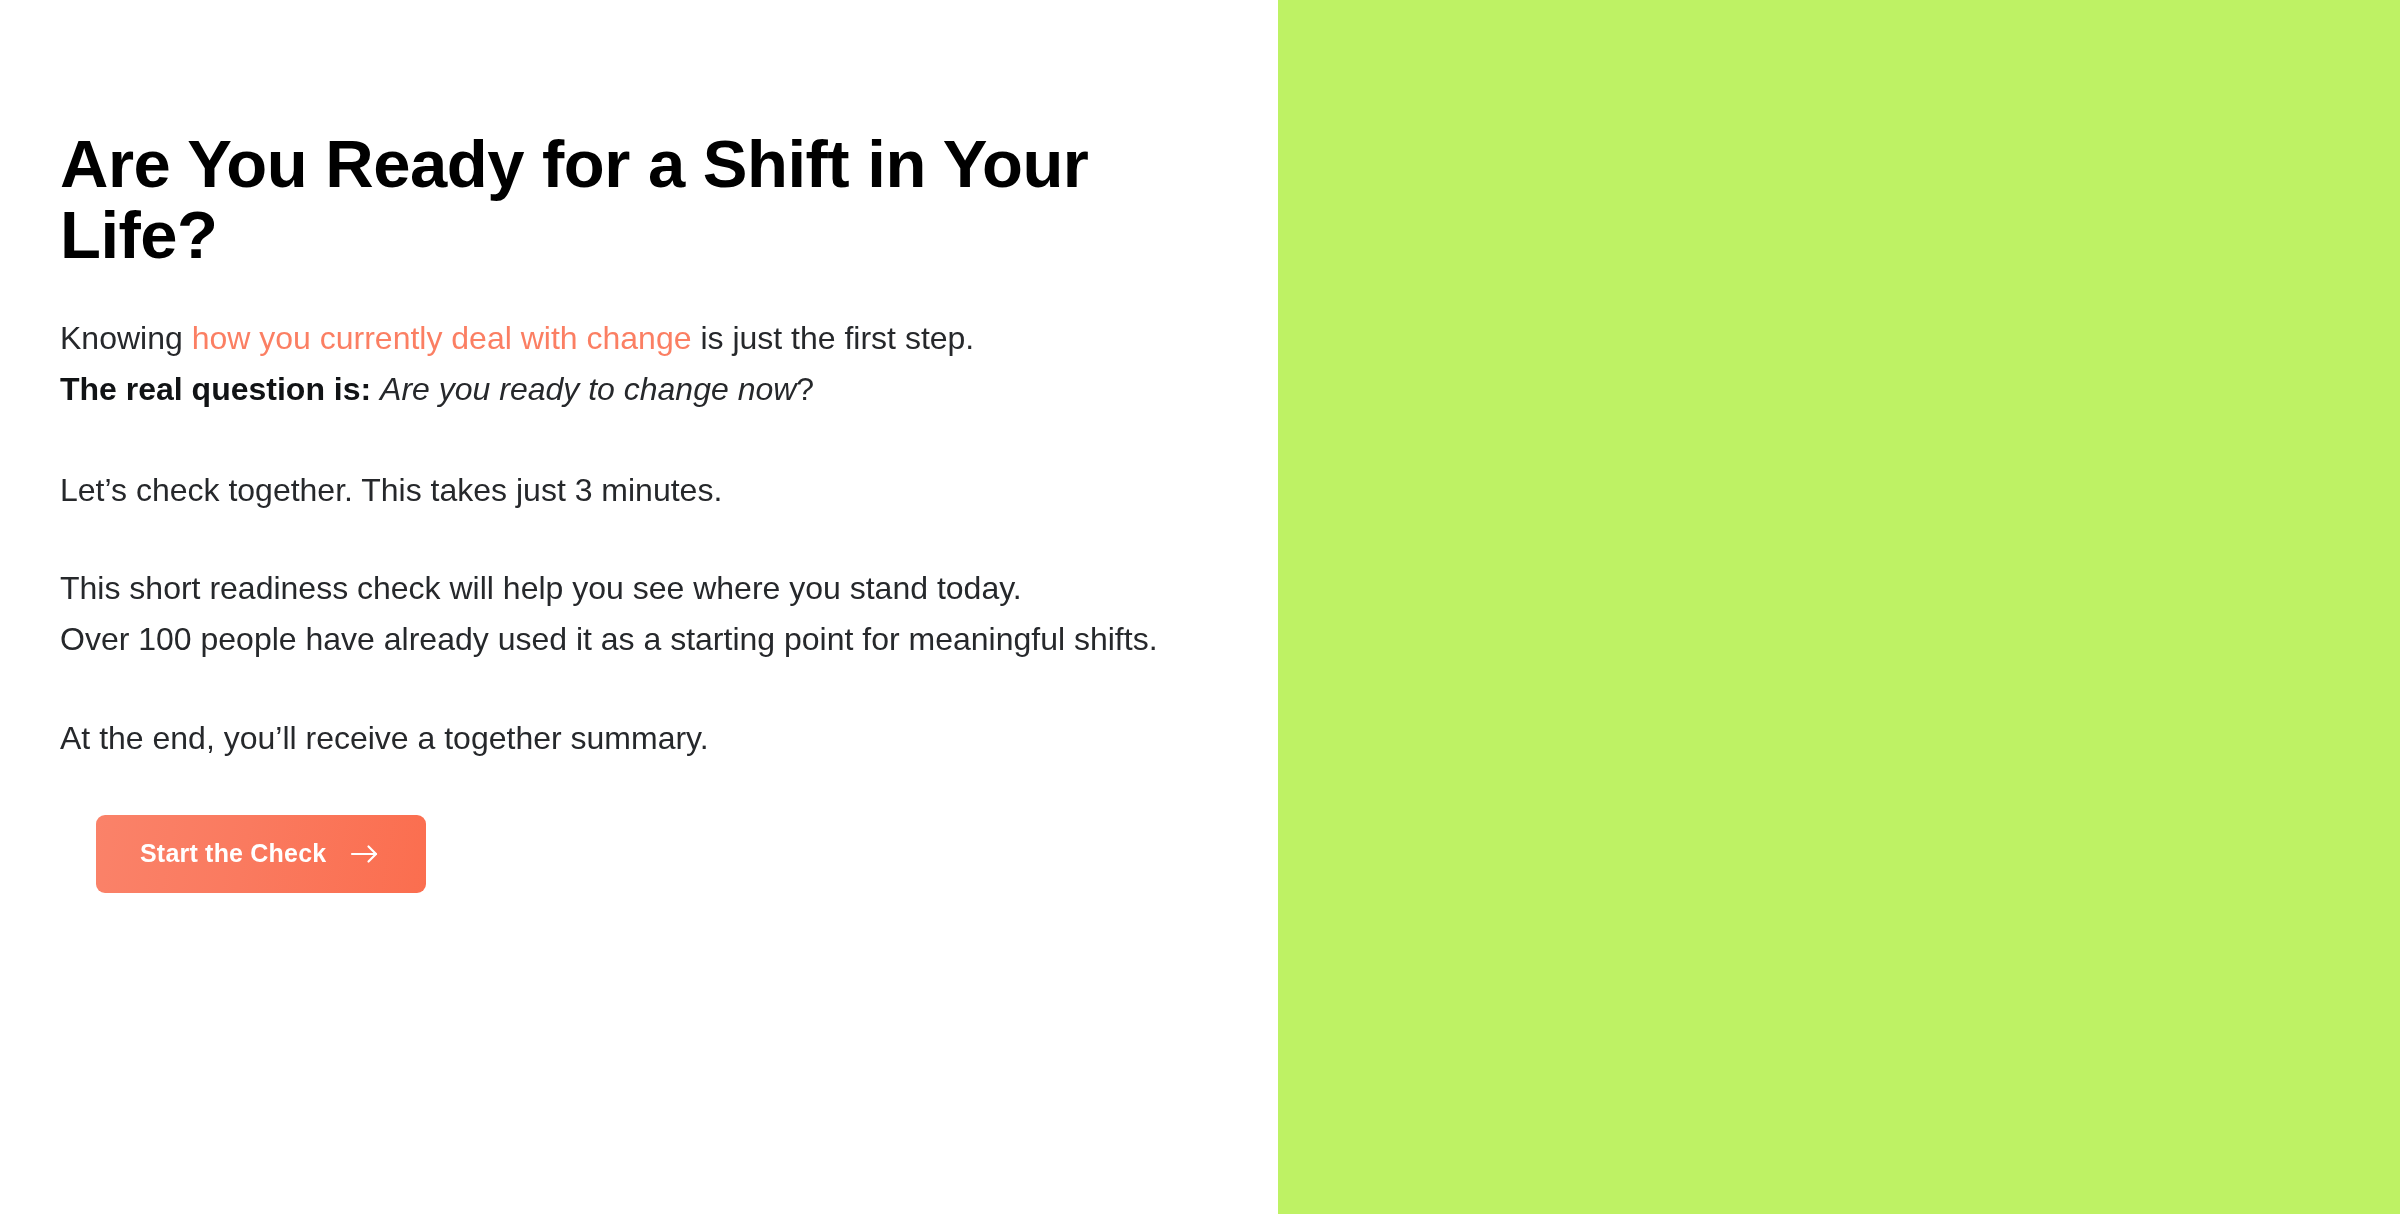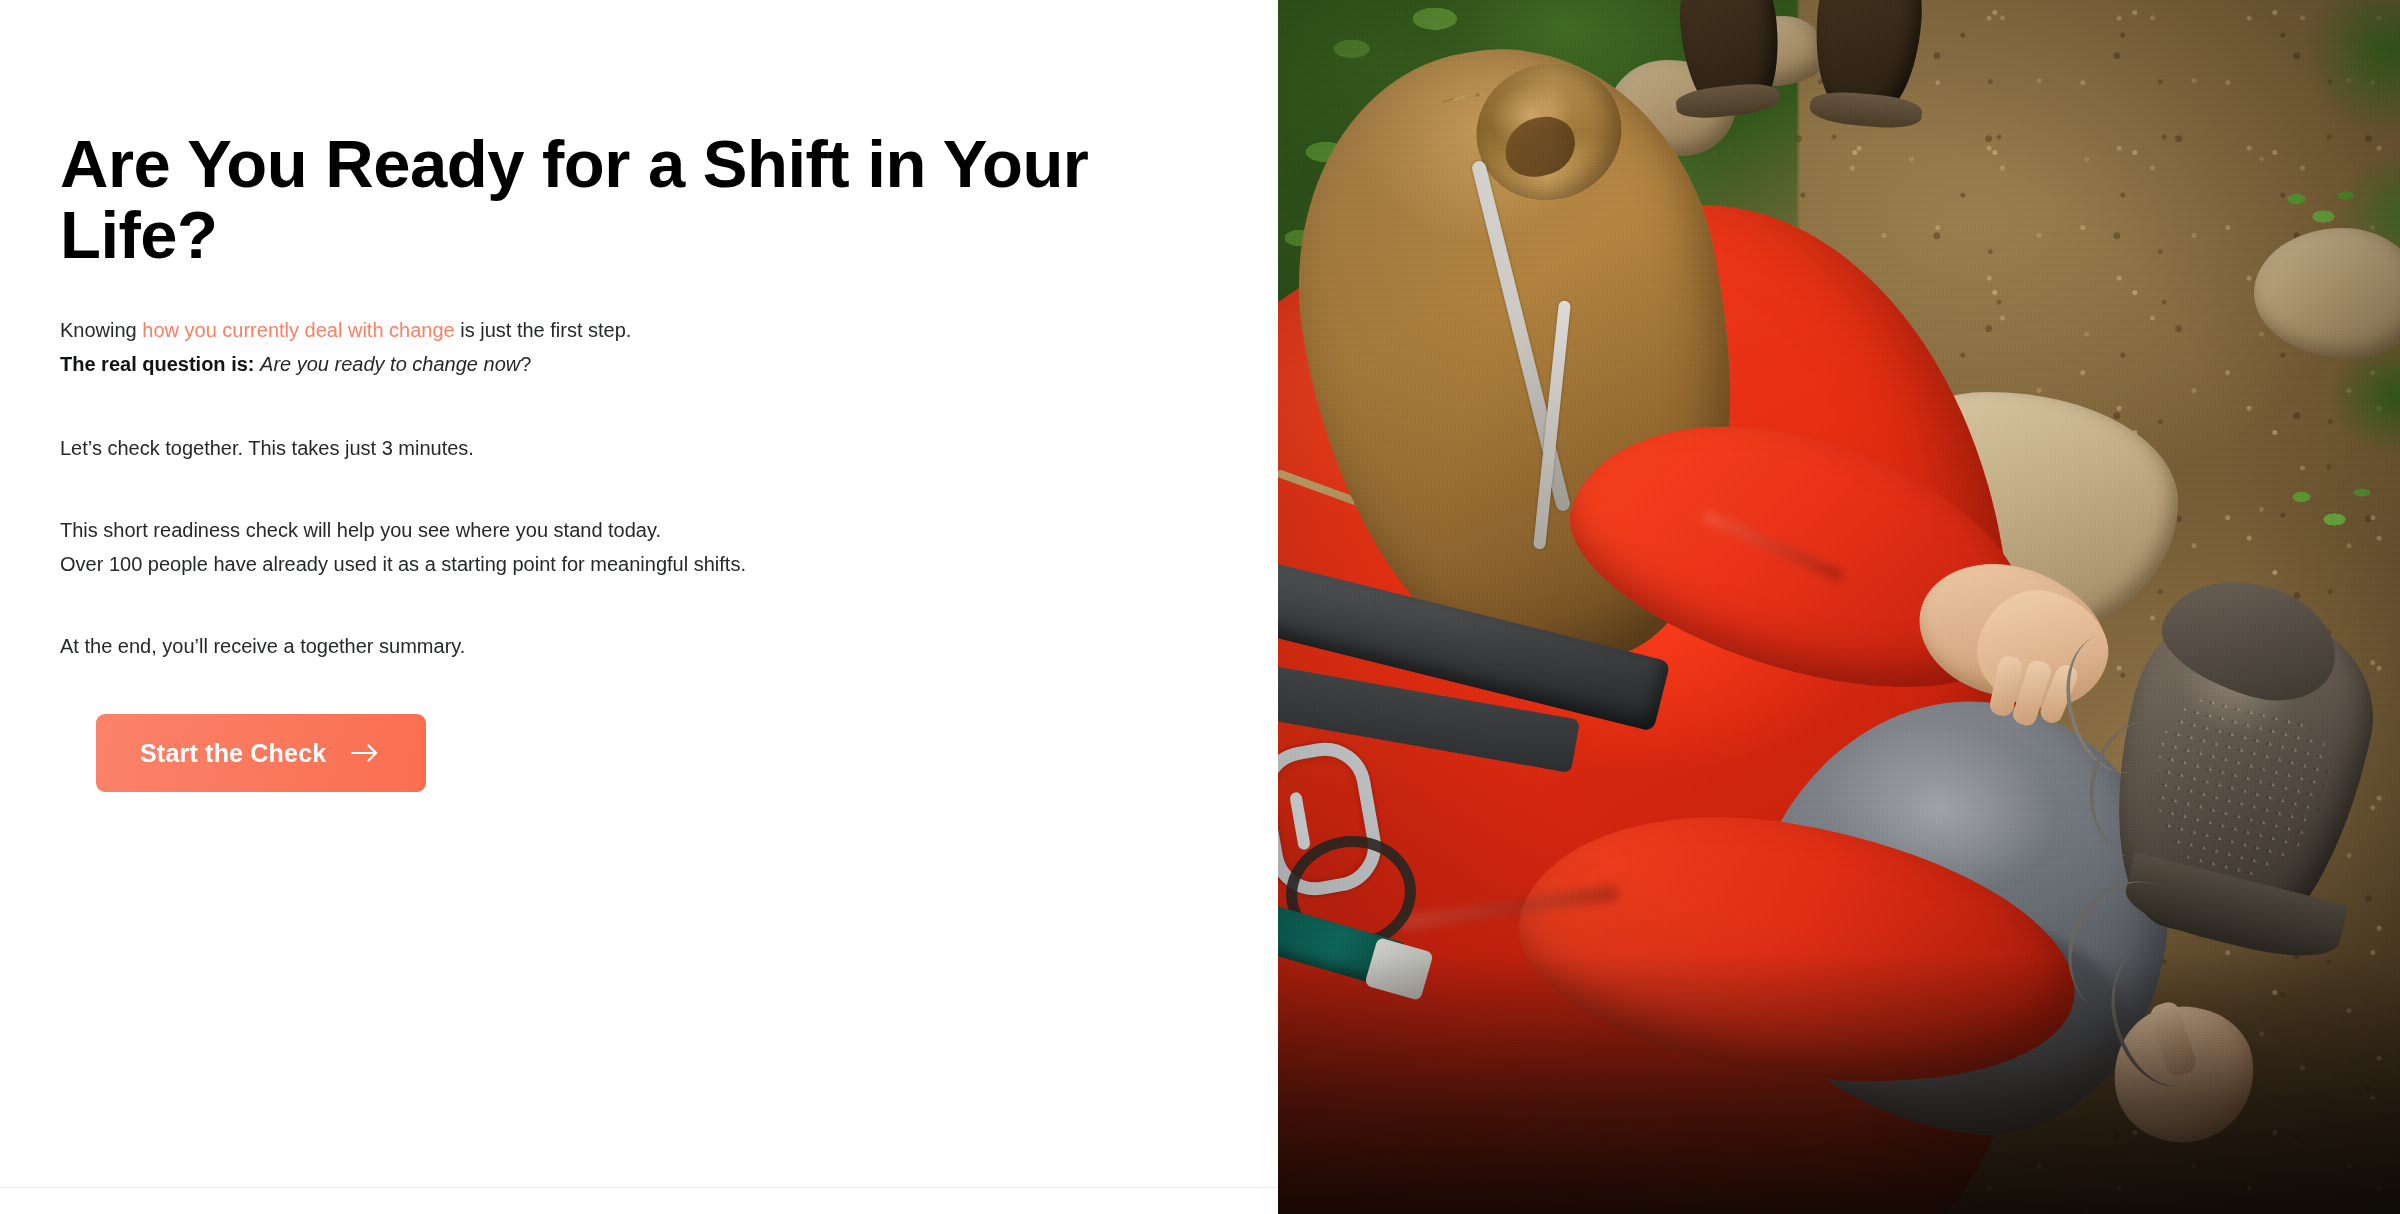--- a/index.html
+++ b/index.html
@@ -12,23 +12,23 @@
     height: 1214px;
     overflow: hidden;
     font-family: "Liberation Sans", sans-serif;
     -webkit-font-smoothing: antialiased;
   }
 
   .page {
     position: relative;
     width: 2400px;
     height: 1214px;
-    background: #c4b5fd;
+    background: #bef264;
     display: flex;
-    flex-direction: row;
+    flex-direction: column;
   }
 
   
   .content-pane {
     position: relative;
     width: 1278px;
     height: 1214px;
     background: #ffffff;
     box-sizing: border-box;
     padding: 128px 70px 0 60px;
@@ -45,21 +45,21 @@
     max-width: 1140px;
   }
 
   .body-block {
     margin-top: 46px;
     max-width: 1160px;
   }
 
   .para {
     margin: 0;
-    font-size: 20px;
+    font-size: 32px;
     line-height: 1.40;
     color: #26282b;
     font-weight: 400;
   }
 
   .para + .para {
     margin-top: 6px;
   }
 
   .gap-lg { height: 56px; }

